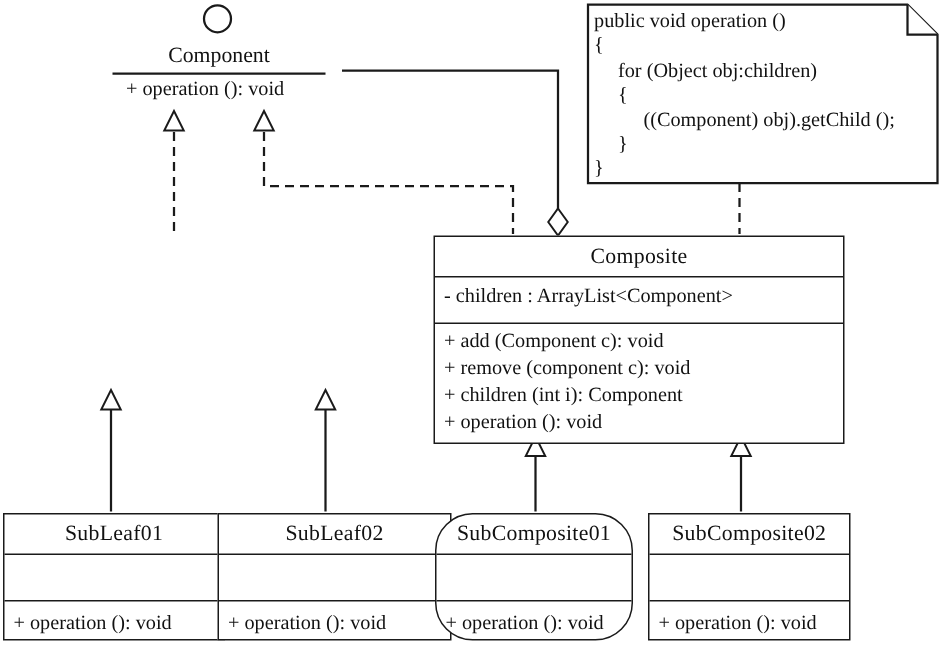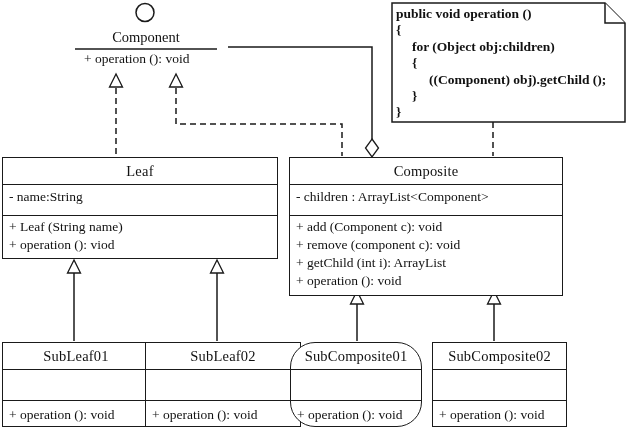--- a/index.html
+++ b/index.html
@@ -1,20 +1,20 @@
 <!DOCTYPE html>
 <html><head>
 <meta charset="utf-8">
 <style>
   html,body { margin:0; padding:0; background:#ffffff; }
   .stage {
     position:relative; width:630px; height:432px; background:#ffffff;
     font-family:"Liberation Serif", serif; color:#111111; overflow:hidden;
   }
-  .abs { position:absolute;font-weight:bold; }
+  .abs { position:absolute; }
   svg.connectors { position:absolute; left:0; top:0; z-index:0; }
   .txt { position:absolute; z-index:2; white-space:nowrap;font-family:Liberation Serif, serif; }
   .iface-name { left:75px; top:29px; width:142px; text-align:center; font-size:14.5px; }
   .iface-op   { left:84px; top:51px; font-size:13.5px; }
 
   .class-box {
     position:absolute; z-index:1; box-sizing:border-box; background:#ffffff;
     border:1.6px solid #1a1a1a; display:flex; flex-direction:column;
   }
   .cmp-title {
@@ -89,40 +89,30 @@
   <div class="abs note-text">
     <div class="ind0">public void operation ()</div>
     <div class="ind0">{</div>
     <div class="ind1">for (Object obj:children)</div>
     <div class="ind1">{</div>
     <div class="ind2">((Component) obj).getChild ();</div>
     <div class="ind1">}</div>
     <div class="ind0">}</div>
   </div>
 
-  <div class="class-box box-leaf">
-    <div class="cmp-title">Leaf</div>
-    <div class="cmp-attrs">
-      <div class="m-line">- name:String</div>
-    </div>
-    <div class="cmp-methods">
-      <div class="m-line">+ Leaf (String name)</div>
-      <div class="m-line">+ operation (): viod</div>
-    </div>
-  </div>
 
   <div class="class-box box-composite">
     <div class="cmp-title">Composite</div>
     <div class="cmp-attrs">
       <div class="m-line">- children : ArrayList&lt;Component&gt;</div>
     </div>
     <div class="cmp-methods">
       <div class="m-line">+ add (Component c): void</div>
       <div class="m-line">+ remove (component c): void</div>
-      <div class="m-line">+ getChild (int i): ArrayList</div>
+      <div class="m-line">+ children (int i): Component</div>
       <div class="m-line">+ operation (): void</div>
     </div>
   </div>
 
   <div class="class-box small box-subleaf01">
     <div class="cmp-title">SubLeaf01</div>
     <div class="cmp-attrs"></div>
     <div class="cmp-methods">
       <div class="m-line">+ operation (): void</div>
     </div>

